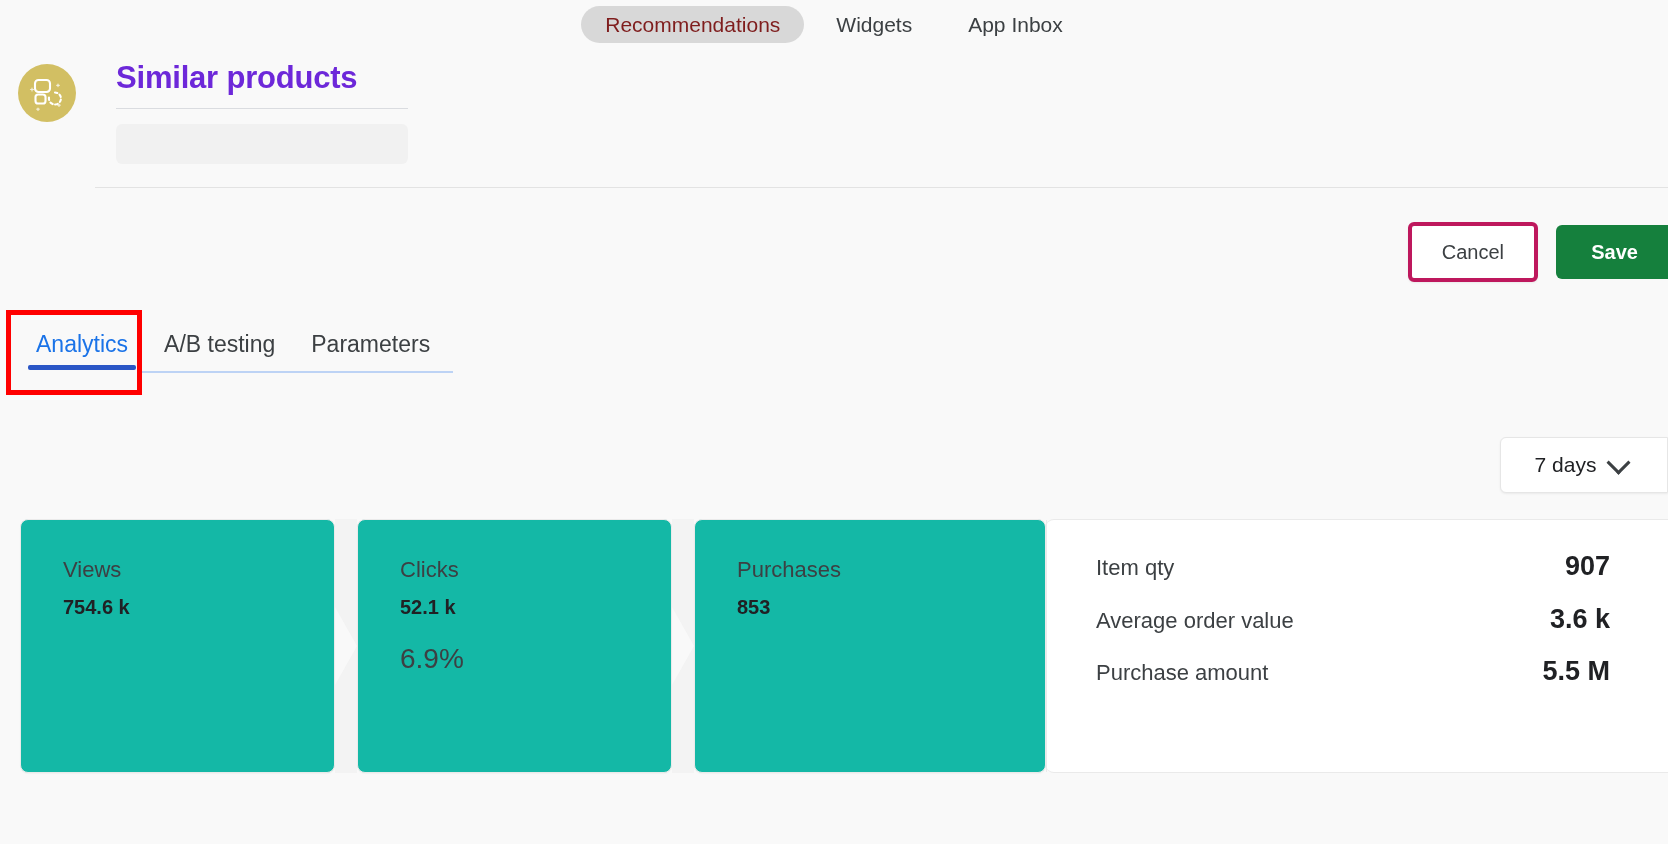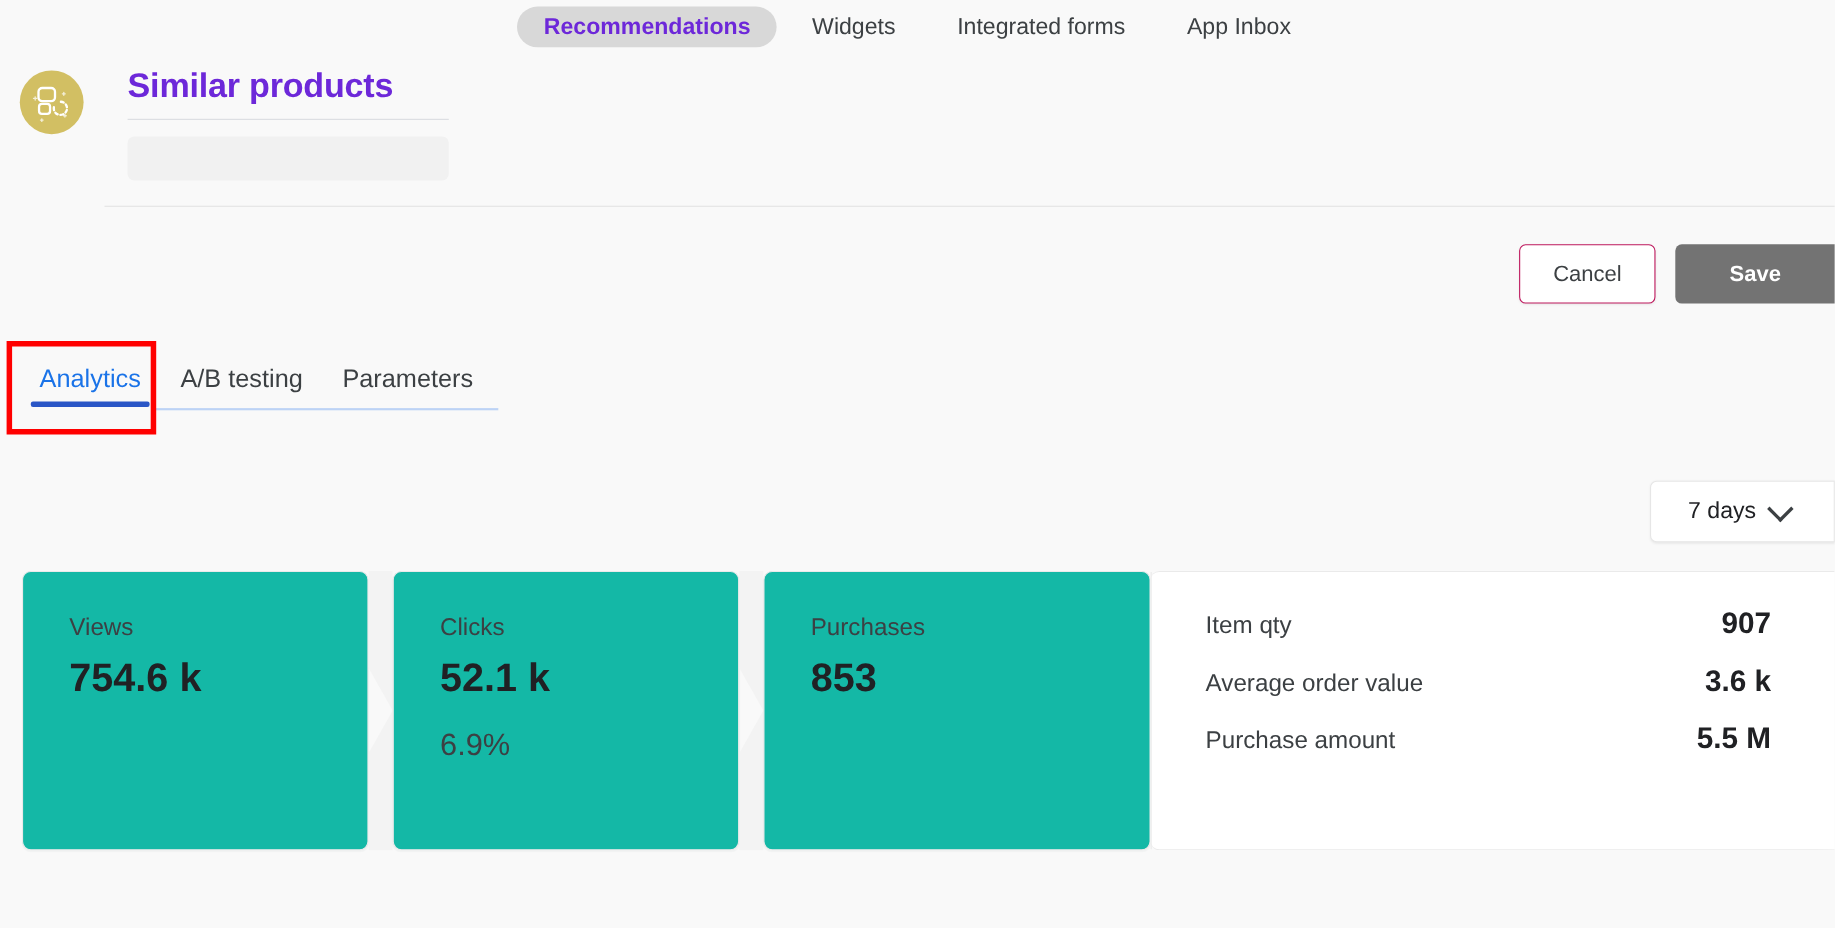--- a/index.html
+++ b/index.html
@@ -32,22 +32,21 @@
     font-size: 21px;
     color: #3c4043;
     padding: 8px 24px;
     border-radius: 20px;
     line-height: 1;
     white-space: nowrap;
     cursor: pointer;
   }
   .nav-pill.active {
     background: #d8d8d8;
-    color: #6d28d9;
-    font-weight: bold;
+    color: #7f1d1d;
   }
 
   
   .title-row {
     position: absolute;
     top: 58px;
     left: 18px;
     display: flex;
     align-items: flex-start;
   }
@@ -110,30 +109,30 @@
     font-size: 20px;
     border-radius: 6px;
     line-height: 1;
     cursor: pointer;
     white-space: nowrap;
     box-sizing: border-box;
   }
   .btn-cancel {
     background: #ffffff;
     color: #3c4043;
-    border: 1px solid #be185d;
+    border: 4px solid #be185d;
     padding: 16px 30px;
     box-shadow: 0 1px 2px rgba(60,64,67,.08);
   }
   .btn-save {
-    background: #737373;
+    background: #15803d;
     color: #ffffff;
     font-weight: bold;
     border: none;
-    padding: 17px 49px;
+    padding: 17px 30px;
     margin-right: 0;
     border-radius: 6px 0 0 6px;
     min-width: 112px;
     text-align: right;
   }
 
   
   .tabbar {
     position: absolute;
     top: 318px;
@@ -254,21 +253,21 @@
     left: 0; top: 0; bottom: 0;
     width: 1px;
     background: #eaeaea;
   }
   .card-label {
     font-size: 22px;
     color: #3c4043;
     line-height: 1.1;
   }
   .card-value {
-    font-size: 36px;
+    font-size: 20px;
     font-weight: bold;
     color: #202124;
     margin-top: 14px;
     line-height: 1.1;
   }
   .card-rate {
     font-size: 28px;
     color: #3c4043;
     margin-top: 26px;
     line-height: 1.1;
@@ -303,21 +302,20 @@
     text-align: right;
     white-space: nowrap;
   }
 </style>
 </head>
 <body>
 
 <div class="topnav">
   <div class="nav-pill active">Recommendations</div>
   <div class="nav-pill">Widgets</div>
-  <div class="nav-pill">Integrated forms</div>
   <div class="nav-pill">App Inbox</div>
 </div>
 
 <div class="title-row">
   <div class="app-icon">
     <svg width="58" height="58" viewBox="0 0 58 58">
       <g fill="none" stroke="#ffffff" stroke-width="2.1" stroke-linecap="round" stroke-linejoin="round">
         <rect x="17" y="16" width="15" height="12" rx="3.5"></rect>
         <rect x="17.5" y="30.5" width="10" height="9" rx="2.6"></rect>
         <path d="M31 33.5 a6 6 0 1 0 6 -5" stroke-dasharray="2.6 2.6"></path>

